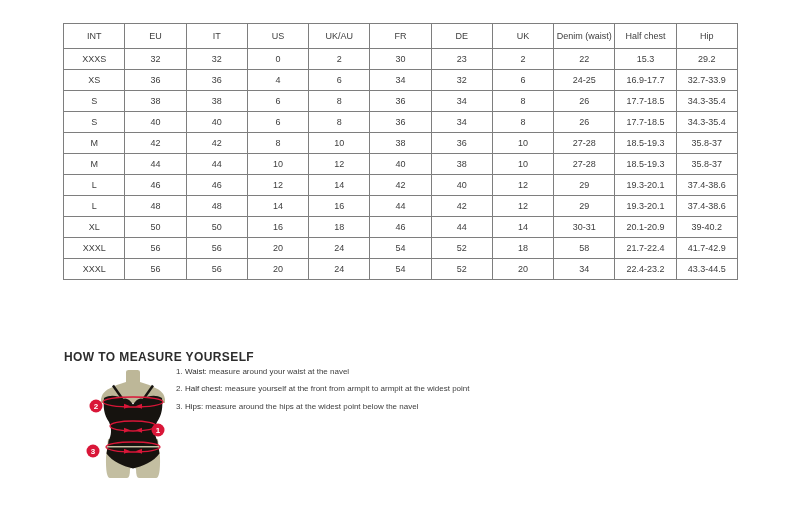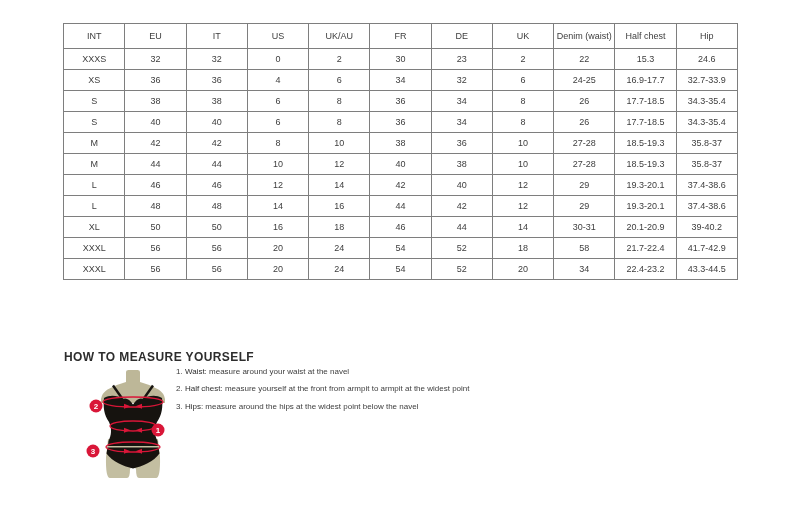--- a/index.html
+++ b/index.html
@@ -56,21 +56,21 @@
           <td>XXXS</td>
           <td>32</td>
           <td>32</td>
           <td>0</td>
           <td>2</td>
           <td>30</td>
           <td>23</td>
           <td>2</td>
           <td>22</td>
           <td>15.3</td>
-          <td>24.6</td>
+          <td>29.2</td>
         </tr>
         <tr>
           <td>XS</td>
           <td>36</td>
           <td>36</td>
           <td>4</td>
           <td>6</td>
           <td>34</td>
           <td>32</td>
           <td>6</td>

